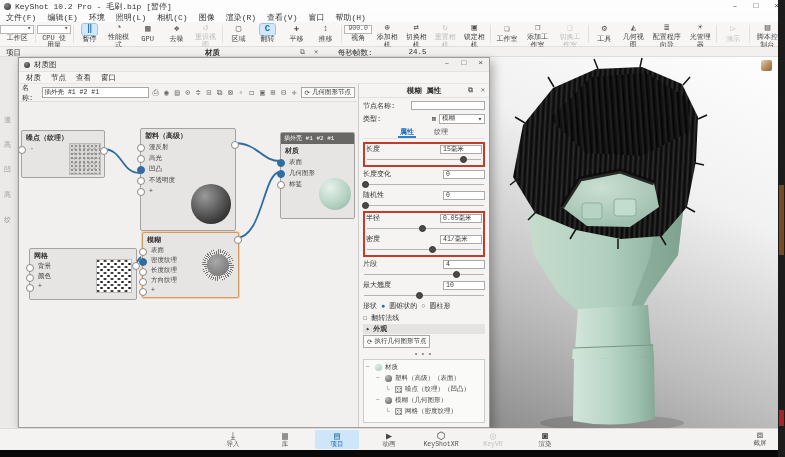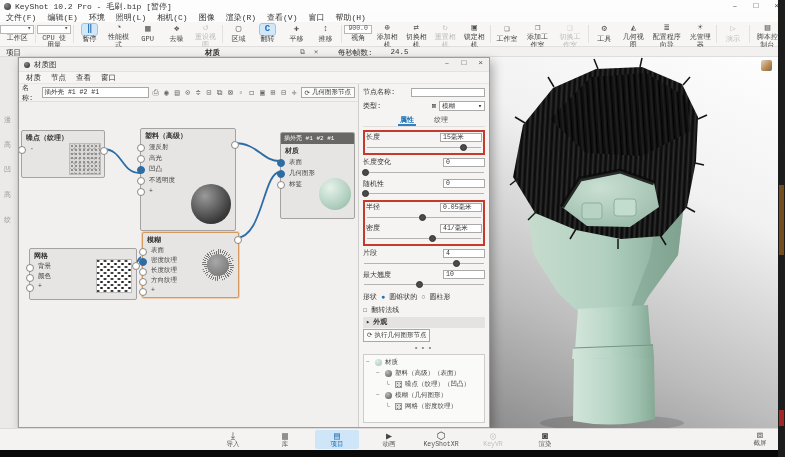--- a/index.html
+++ b/index.html
@@ -28,21 +28,21 @@
   .rsep{width:1px;background:#e3e1df;margin:2px 1px;}
   .rdrop,.rval{width:34px;height:9px;border:1px solid #b9b7b5;background:#fff;font-size:6.5px;
         display:flex;align-items:center;justify-content:space-between;padding:0 2px;color:#555;margin-top:2px;box-sizing:border-box;}
   .rval{width:28px;justify-content:center;}
   
   .subbar{left:0;top:47px;width:785px;height:10px;background:#f2f1f0;border-bottom:1px solid #ddd;
           font-size:7.5px;box-sizing:border-box;}
   .subbar .t1{position:absolute;left:6px;top:1px;}
   .subbar .t2{position:absolute;left:205px;top:1px;font-weight:bold;}
   .subbar .ic{position:absolute;top:1px;font-size:7px;color:#666;}
-  .subbar .fps{position:absolute;left:338px;top:1px;display:flex;gap:18px;}
+  .subbar .fps{position:absolute;left:338px;top:1px;display:flex;gap:36px;}
   
   .lsliver{left:0;top:57px;width:18px;height:371px;background:#eceae9;border-right:1px solid #ddd;box-sizing:border-box;}
   .lsliver span{position:absolute;left:4px;font-size:7px;color:#999;}
   
   .viewport{left:490px;top:57px;width:288px;height:371px;overflow:hidden;
      background:linear-gradient(205deg,#fefefe 0%,#f1f1f1 35%,#bdbdbd 72%,#8d8d8d 100%);}
   .vwidget{position:absolute;right:6px;top:3px;width:11px;height:11px;border-radius:2px;
      background:linear-gradient(135deg,#d8cfc4,#b07a3a 60%,#6b5a45);opacity:.9;}
   
   .gwin{left:18px;top:57px;width:472px;height:371px;background:#f4f3f2;border:1px solid #9f9d9b;
@@ -455,20 +455,25 @@
             <div class="nrow f10"><span class="port"></span><span>背景</span></div>
             <div class="nrow f10"><span class="port"></span><span>颜色</span></div>
             <div class="nrow f10"><span class="port"></span><span>+</span></div>
             <div class="nthumb th-grid" style="right:4px;top:10px;width:34px;height:32px;"></div>
             <span class="oport" style="top:13px;"></span>
           </div>
         </div>
       </div>
 
       <div class="gpanel">
+        <div class="phead">
+          <span>模糊 属性</span>
+          <span class="pic" style="right:16px">⧉</span>
+          <span class="pic" style="right:4px">✕</span>
+        </div>
         <div class="pbody">
           <div class="prow">
             <span>节点名称:</span>
             <div class="pinput"></div>
           </div>
           <div class="prow">
             <span>类型:</span>
             <div class="tgroup">
               <span>⊠</span>
               <div class="psel">

